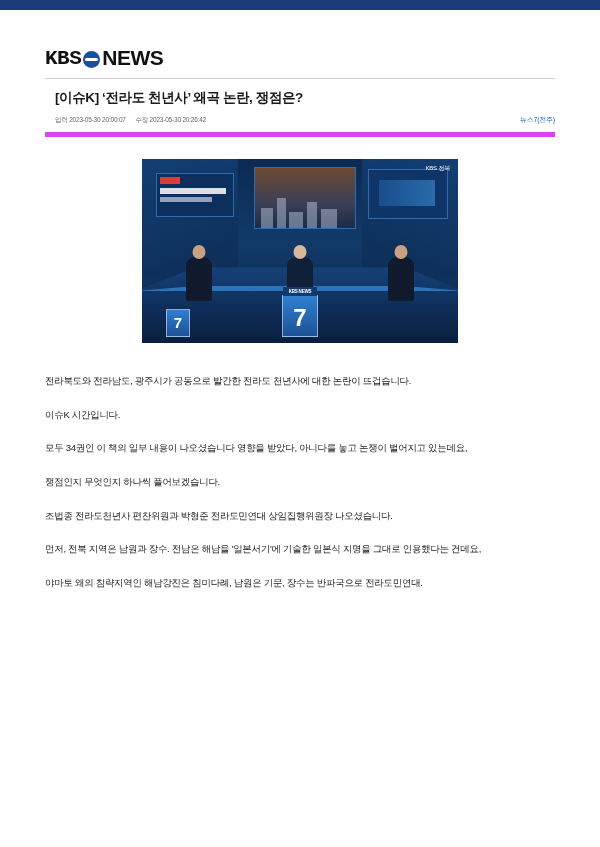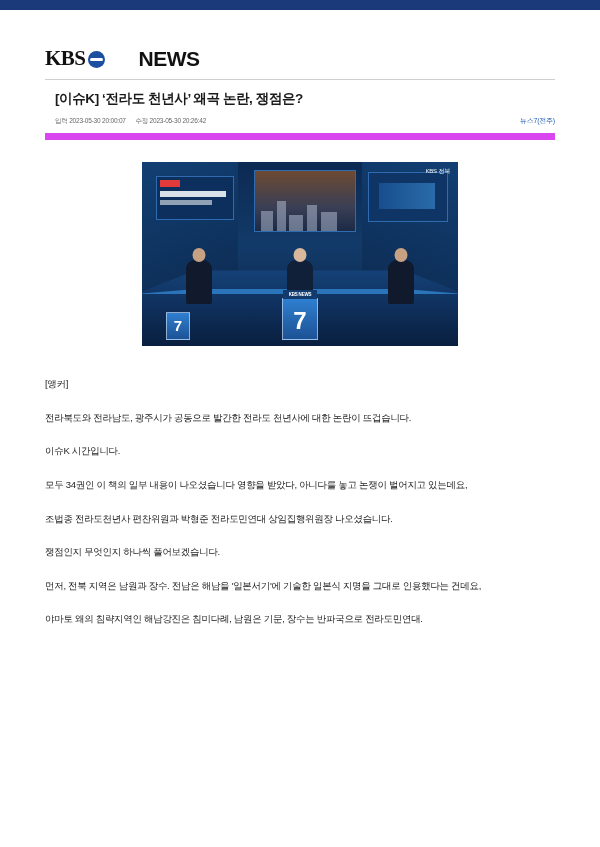--- a/index.html
+++ b/index.html
@@ -39,21 +39,21 @@
   }
   .logo {
     display: flex;
     align-items: center;
     font-weight: bold;
     font-size: 21px;
     letter-spacing: -0.5px;
     color: #111;
   }
   .logo .kbs {
-    font-family: Liberation Serif, serif;
+    font-family: Liberation Mono, monospace;
     font-weight: bold;
     font-size: 21px;
     color: #111;
   }
   .logo .globe {
     display: inline-block;
     width: 17px;
     height: 17px;
     border-radius: 50%;
     background: #1b4fa0;
@@ -68,25 +68,24 @@
     top: 7px;
     width: 13px;
     height: 3px;
     background: #ffffff;
     border-radius: 2px;
   }
   .logo .news {
     font-weight: bold;
     font-size: 21px;
     color: #111;
-    margin-left: 32px;
   }
   .title-block {
     border-top: 1px solid #cfcfcf;
-    border-bottom: 7px solid #d946ef;
+    border-bottom: 5px solid #d946ef;
     padding: 10px 0 7px 0;
   }
   .headline {
     font-size: 13.5px;
     font-weight: bold;
     color: #1a1a1a;
     margin: 0 0 8px 0;
     letter-spacing: -0.4px;
     padding-left: 10px;
   }
@@ -338,23 +337,22 @@
 
       <div class="badge badge-left">7</div>
       <div class="badge badge-center">
         <div class="kbsnews">KBS NEWS</div>
         <span>7</span>
       </div>
     </div>
   </div>
 
   <div class="article">
-    <p class="para">[앵커]</p>
     <p class="para">전라북도와 전라남도, 광주시가 공동으로 발간한 전라도 천년사에 대한 논란이 뜨겁습니다.</p>
     <p class="para">이슈K 시간입니다.</p>
     <p class="para">모두 34권인 이 책의 일부 내용이 나오셨습니다 영향을 받았다, 아니다를 놓고 논쟁이 벌어지고 있는데요,</p>
+    <p class="para">쟁점인지 무엇인지 하나씩 풀어보겠습니다.</p>
     <p class="para">조법종 전라도천년사 편찬위원과 박형준 전라도민연대 상임집행위원장 나오셨습니다.</p>
-    <p class="para">쟁점인지 무엇인지 하나씩 풀어보겠습니다.</p>
     <p class="para">먼저, 전북 지역은 남원과 장수. 전남은 해남을 '일본서기'에 기술한 일본식 지명을 그대로 인용했다는 건데요,</p>
     <p class="para">야마토 왜의 침략지역인 해남강진은 침미다례, 남원은 기문, 장수는 반파국으로 전라도민연대.</p>
   </div>
 
 </div>
 
 </body></html>

